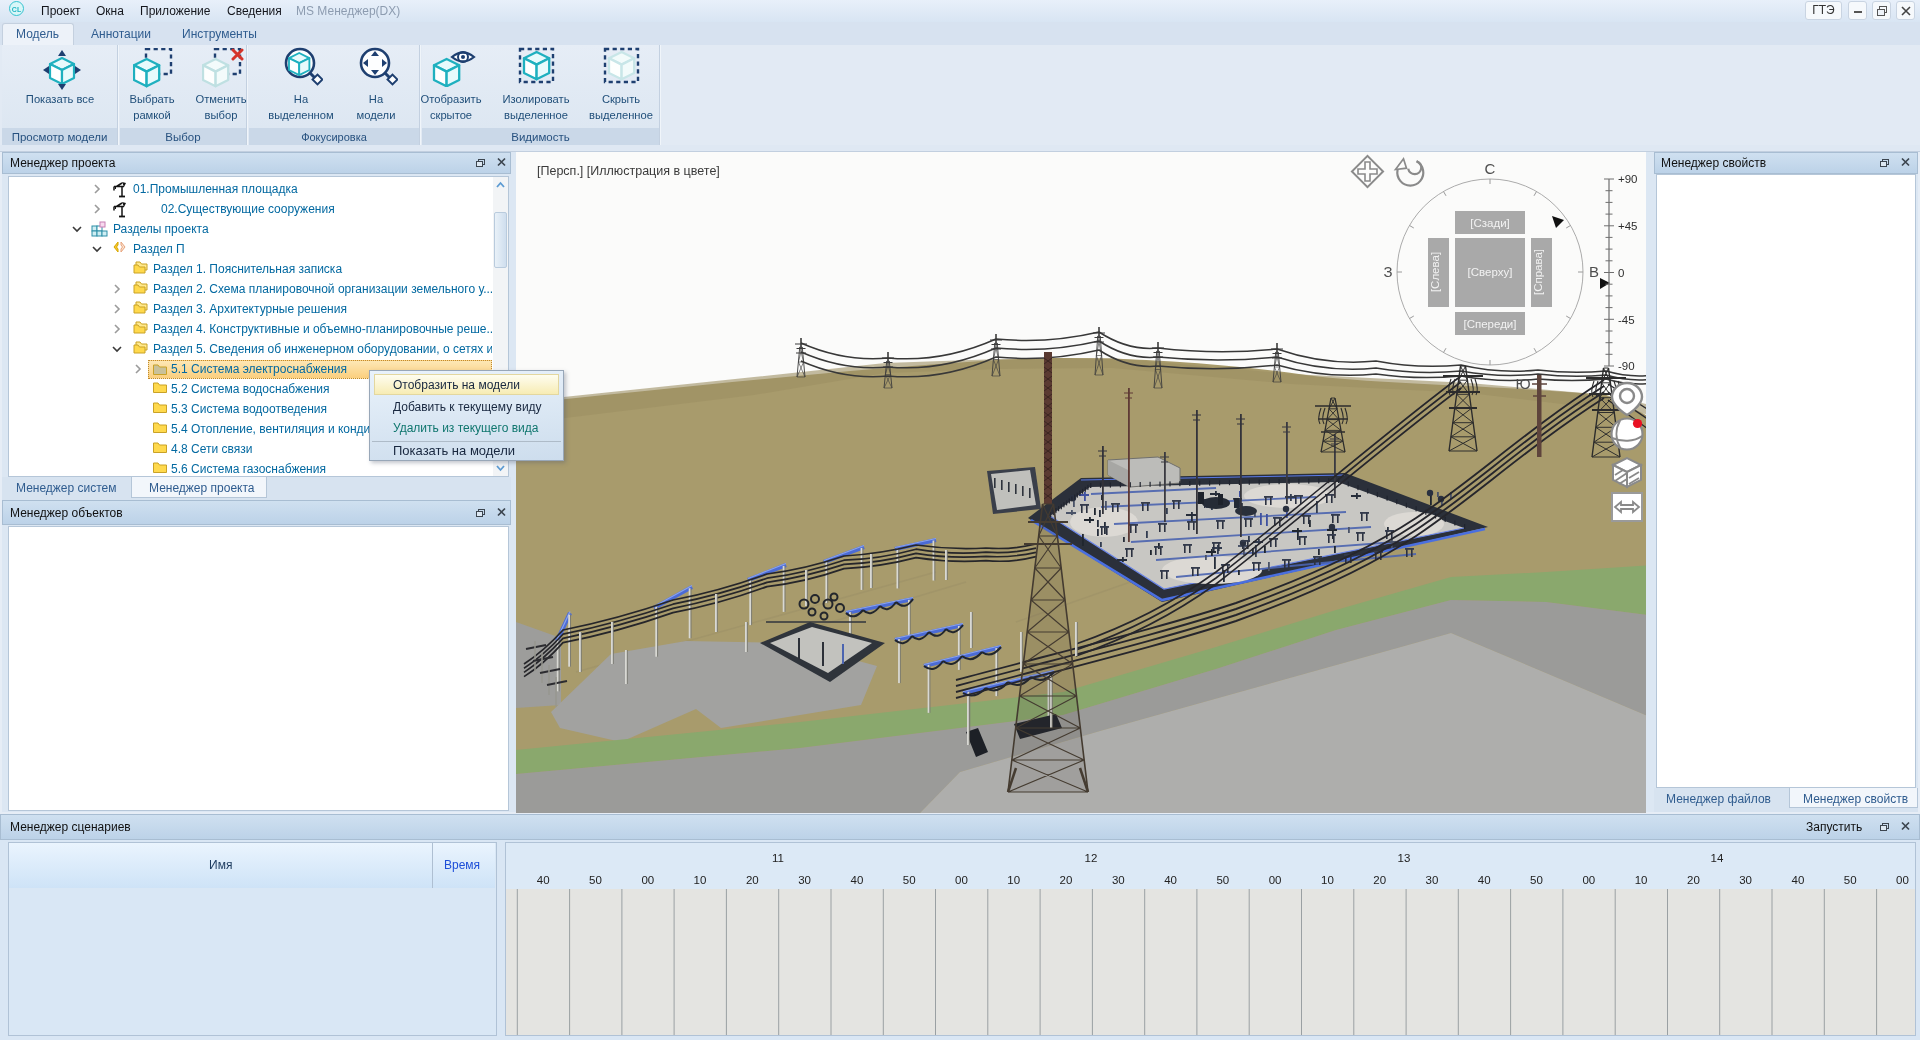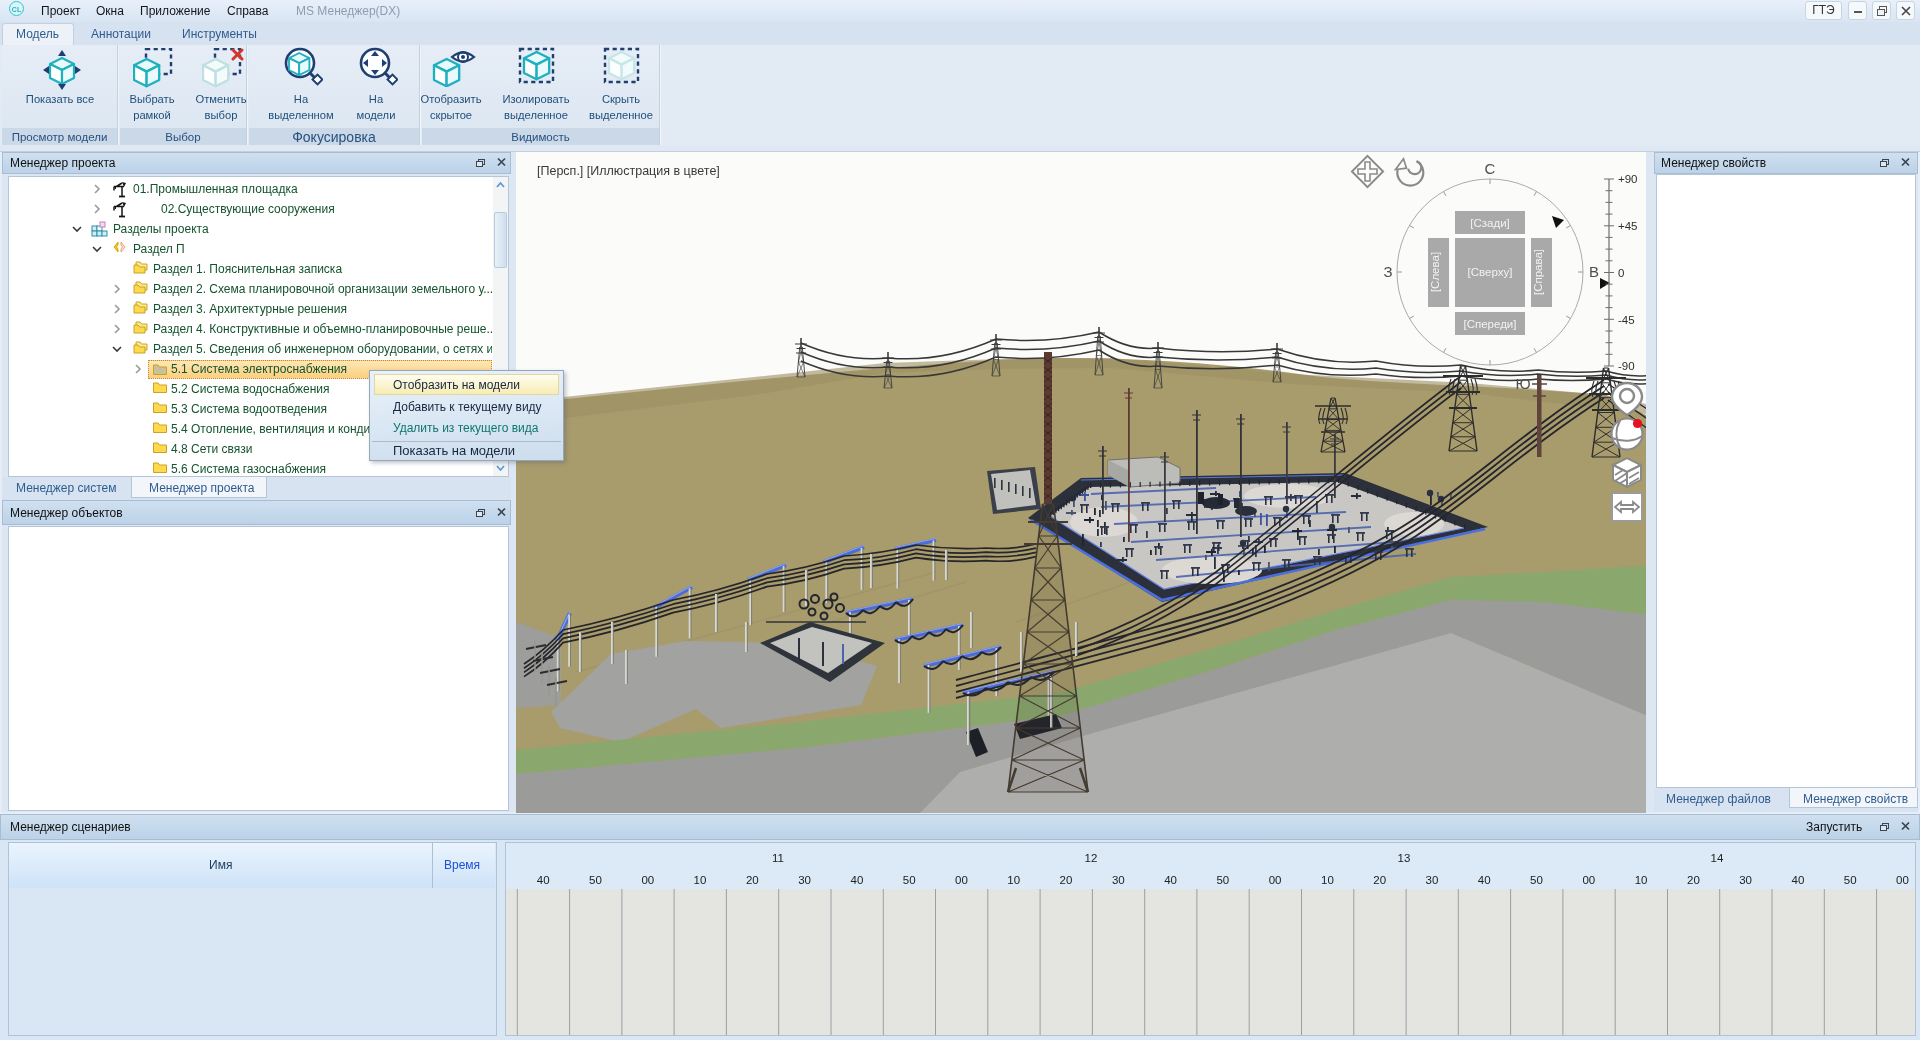--- a/index.html
+++ b/index.html
@@ -1,32 +1,32 @@
 <!DOCTYPE html>
 <html><head><meta charset="utf-8">
 <style>
 *{margin:0;padding:0;box-sizing:border-box;}
 html,body{width:1920px;height:1040px;overflow:hidden;background:#e6edf6;
 font-family:"Liberation Sans",sans-serif;-webkit-font-smoothing:antialiased;}
 .a{position:absolute;}
-.tt{font-size:12px;color:#14532d;white-space:nowrap;}
+.tt{font-size:12px;color:#0369a1;white-space:nowrap;}
 .cap{font-size:11.2px;color:#1f4e79;text-align:center;line-height:16px;white-space:nowrap;}
 .ttl{font-size:12px;color:#101010;white-space:nowrap;}
 .tabtx{font-size:12px;color:#2f5c8f;white-space:nowrap;}
 </style></head>
 <body>
 
 <div class="a" style="left:0;top:0;width:1920px;height:22px;background:linear-gradient(#e8f0fa,#d8e5f3);"></div>
 <svg class="a" style="left:9px;top:1px" width="15" height="15">
 <circle cx="7.5" cy="7.5" r="7" fill="#d9f6f8" stroke="#35c3cf" stroke-width="1"></circle>
 <text x="7.5" y="10.5" font-size="7" font-weight="bold" fill="#23b6c4" text-anchor="middle" font-family="Liberation Sans">CL</text>
   </svg>
 <div class="a tt" style="left:41px;top:4px;color:#14161c;">Проект</div>
 <div class="a tt" style="left:96px;top:4px;color:#14161c;">Окна</div>
-<div class="a tt" style="left:227px;top:4px;color:#14161c;">Справа</div>
+<div class="a tt" style="left:227px;top:4px;color:#14161c;">Сведения</div>
 <div class="a tt" style="left:140px;top:4px;color:#14161c;">Приложение</div>
 <div class="a tt" style="left:296px;top:4px;color:#8d9cb0;">MS Менеджер(DX)</div>
 <div class="a" style="left:1805px;top:1px;width:37px;height:19px;background:#f6f9fc;border:1px solid #c9d4e2;border-radius:3px;font-size:12px;color:#333;text-align:center;line-height:17px;">ГТЭ</div>
 <div class="a" style="left:1848px;top:1px;width:19px;height:19px;background:#f6f9fc;border:1px solid #c9d4e2;border-radius:3px;">
     <div class="a" style="left:5px;top:9px;width:8px;height:2px;background:#555;"></div>
   </div>
 <div class="a" style="left:1872px;top:1px;width:19px;height:19px;background:#f6f9fc;border:1px solid #c9d4e2;border-radius:3px;">
     <svg class="a" style="left:3px;top:3px" width="12" height="12">
       <rect x="3.5" y="1.5" width="7" height="6" fill="none" stroke="#555"></rect>
       <rect x="1.5" y="4.5" width="7" height="6" fill="#eef3f9" stroke="#555"></rect>
@@ -48,21 +48,21 @@
 <div class="a cap" style="left:2px;top:129px;width:115px;font-size:11.5px;color:#27517f;">Просмотр модели</div>
 <div class="a" style="left:117px;top:45px;width:1px;height:100px;background:#c3d0e0;"></div>
 <div class="a" style="left:118px;top:45px;width:1px;height:100px;background:#f0f5fa;"></div>
 <div class="a" style="left:120px;top:45px;width:126px;height:83px;background:linear-gradient(#e6edf6,#dde7f2);"></div>
 <div class="a" style="left:120px;top:128px;width:126px;height:17px;background:#cad8e8;"></div>
 <div class="a cap" style="left:120px;top:129px;width:126px;font-size:11.5px;color:#27517f;">Выбор</div>
 <div class="a" style="left:246px;top:45px;width:1px;height:100px;background:#c3d0e0;"></div>
 <div class="a" style="left:247px;top:45px;width:1px;height:100px;background:#f0f5fa;"></div>
 <div class="a" style="left:249px;top:45px;width:170px;height:83px;background:linear-gradient(#e6edf6,#dde7f2);"></div>
 <div class="a" style="left:249px;top:128px;width:170px;height:17px;background:#cad8e8;"></div>
-<div class="a cap" style="left:249px;top:129px;width:170px;font-size:14px;color:#27517f;">Фокусировка</div>
+<div class="a cap" style="left:249px;top:129px;width:170px;font-size:11px;color:#27517f;">Фокусировка</div>
 <div class="a" style="left:419px;top:45px;width:1px;height:100px;background:#c3d0e0;"></div>
 <div class="a" style="left:420px;top:45px;width:1px;height:100px;background:#f0f5fa;"></div>
 <div class="a" style="left:422px;top:45px;width:237px;height:83px;background:linear-gradient(#e6edf6,#dde7f2);"></div>
 <div class="a" style="left:422px;top:128px;width:237px;height:17px;background:#cad8e8;"></div>
 <div class="a cap" style="left:422px;top:129px;width:237px;font-size:11.5px;color:#27517f;">Видимость</div>
 <div class="a" style="left:659px;top:45px;width:1px;height:100px;background:#c3d0e0;"></div>
 <div class="a" style="left:660px;top:45px;width:1px;height:100px;background:#f0f5fa;"></div>
 <div class="a" style="left:0;top:145px;width:1920px;height:7px;background:#dfe8f3;border-bottom:1px solid #c2cfdf;"></div>
 <svg class="a" style="left:43px;top:50px" width="38" height="40">
     <g transform="translate(7,8) scale(1.0)" stroke="#1fb0bf" stroke-width="2.2" stroke-linejoin="round">

